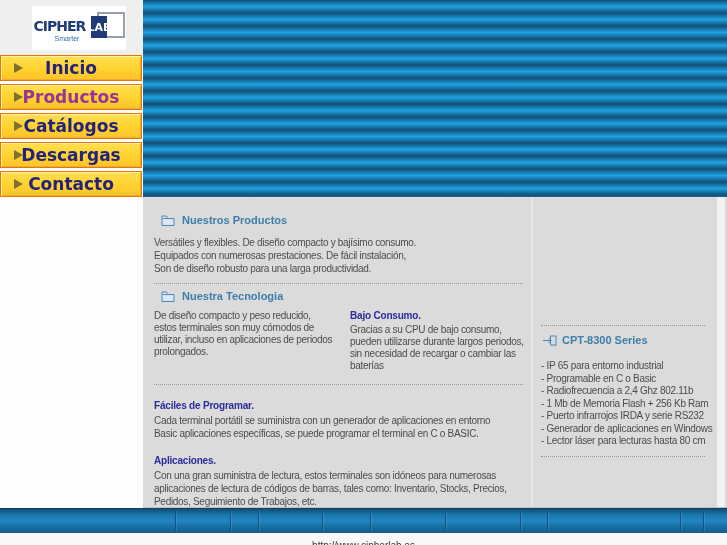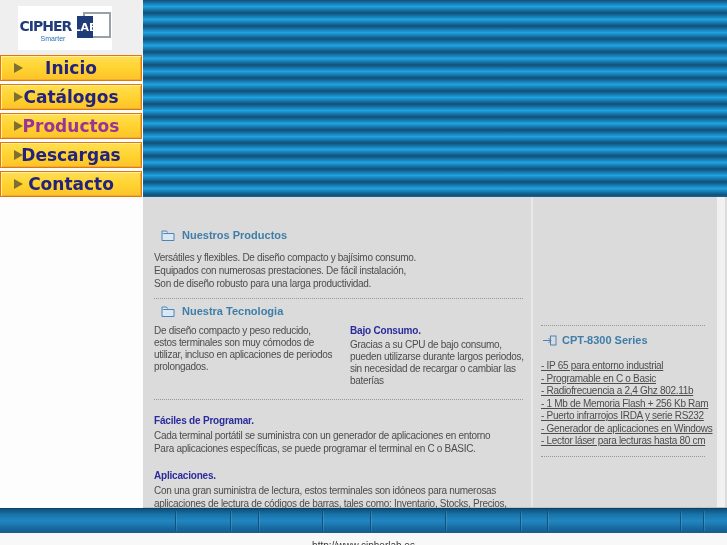--- a/index.html
+++ b/index.html
@@ -2,21 +2,21 @@
 <html><head>
 <meta charset="utf-8">
 <style>
   html,body{margin:0;padding:0;}
   body{width:727px;height:545px;overflow:hidden;background:#fff;
        font-family:"Liberation Sans",sans-serif;}
   .page{position:relative;width:727px;height:545px;background:#fff;}
 
   
   .logo-area{position:absolute;left:0;top:0;width:143px;height:55px;background:#efefef;}
-  .logo-card{position:absolute;left:18px;top:6px;width:94px;height:44px;background:#fff;
+  .logo-card{position:absolute;left:32px;top:6px;width:94px;height:44px;background:#fff;
              display:flex;align-items:center;justify-content:center;gap:5px;cursor:pointer;}
   .logo-left{display:flex;flex-direction:column;align-items:center;margin-top:4px;}
   .logo-cipher{font-weight:bold;font-size:14px;letter-spacing:-1px;color:#1f3c78;
                font-family:"DejaVu Sans",sans-serif;}
   .logo-tagline{font-size:7px;color:#2a6fb0;margin-top:1px;align-self:flex-end;margin-right:6px;}
   .lab-wrap{position:relative;width:34px;height:28px;margin-top:-4px;}
   .lab-shadow{position:absolute;left:7px;top:0px;width:24px;height:22px;border:2px solid #9aa0a8;background:#fff;}
   .lab-box{position:absolute;left:1px;top:4px;width:16px;height:22px;background:#1f3c78;color:#fff;
            display:flex;align-items:center;justify-content:center;font-weight:bold;font-size:11px;
            font-family:"DejaVu Sans",sans-serif;}
@@ -32,37 +32,37 @@
                       inset 0 -1px 0 #efae25, inset -1px 0 0 #efae25;
            display:flex;align-items:center;justify-content:center;}
   .nav-arrow{position:absolute;left:13px;top:7px;width:0;height:0;
              border-left:9px solid #7d7031;border-top:5px solid transparent;border-bottom:5px solid transparent;}
   .nav-label{font-family:"DejaVu Sans",sans-serif;font-weight:bold;font-size:17px;color:#23237e;}
   .nav-btn.visited .nav-label{color:#993399;}
 
   
   .content{position:absolute;left:143px;top:197px;width:584px;height:311px;background:#dbdbdb;
            display:flex;border-bottom:1px solid #c2c2c2;box-sizing:border-box;}
-  .main-col{width:388px;box-sizing:border-box;padding:32px 0 0 6px;
+  .main-col{width:388px;box-sizing:border-box;padding:17px 0 0 6px;
             font-size:10px;letter-spacing:-0.3px;color:#4d4d4d;}
   .sec-head{display:flex;align-items:center;gap:7px;margin-left:12px;
             color:#3e7ea9;font-size:11px;font-weight:bold;letter-spacing:0;}
   .body-lines{margin:10px 0 0 5px;line-height:13px;white-space:nowrap;}
   .dotted{border-top:1px dotted #979797;height:0;margin:8px 8px 6px 5px;}
   .cols{display:flex;gap:16px;margin:8px 0 0 5px;}
   .col{width:180px;line-height:12px;}
   .sub-head{color:#2b2b9e;font-weight:bold;margin-bottom:2px;letter-spacing:-0.2px;}
   .blk-head{color:#2b2b9e;font-weight:bold;margin:15px 0 3px 5px;letter-spacing:-0.2px;}
 
   .aside-col{width:186px;box-sizing:border-box;border-left:2px solid #e8e8e8;
              padding:128px 4px 0 8px;font-size:10px;letter-spacing:-0.3px;color:#4d4d4d;}
   .aside-col .dotted{margin:0 8px 8px 0;}
   .aside-head{display:flex;align-items:center;gap:5px;margin:8px 0 14px 2px;
               color:#3e7ea9;font-size:11px;font-weight:bold;letter-spacing:0;}
-  .feature{line-height:12.5px;white-space:nowrap;text-decoration:underline;}
+  .feature{line-height:12.5px;white-space:nowrap;}
   .aside-col .dotted.bottom{margin-top:8px;}
   .right-strip{width:8px;background:#f1f1f1;}
 
   
   .footer{position:absolute;left:0;top:508px;width:727px;height:25px;
           background:linear-gradient(#0e517c,#1a75ac 25%,#2187c0 50%,#17699e 80%,#135d8d);
           border-top:1px solid #0a4268;box-sizing:border-box;}
   .footer i{position:absolute;top:2px;bottom:2px;width:1px;background:#0e5380;
             box-shadow:1px 0 0 rgba(255,255,255,0.12);}
   .bottom-strip{position:absolute;left:0;top:533px;width:727px;height:12px;background:#f8f8f8;
@@ -89,27 +89,27 @@
       </div>
     </div>
   </div>
   <div class="banner"></div>
 
   <div class="left-col">
     <div class="nav-btn">
       <span class="nav-arrow"></span>
       <span class="nav-label">Inicio</span>
     </div>
+    <div class="nav-btn visited">
+      <span class="nav-arrow"></span>
+      <span class="nav-label">Productos</span>
+    </div>
     <div class="nav-btn">
       <span class="nav-arrow"></span>
       <span class="nav-label">Catálogos</span>
-    </div>
-    <div class="nav-btn visited">
-      <span class="nav-arrow"></span>
-      <span class="nav-label">Productos</span>
     </div>
     <div class="nav-btn">
       <span class="nav-arrow"></span>
       <span class="nav-label">Descargas</span>
     </div>
     <div class="nav-btn">
       <span class="nav-arrow"></span>
       <span class="nav-label">Contacto</span>
     </div>
   </div>
@@ -145,21 +145,21 @@
         <div class="col">
           <div class="sub-head">Bajo Consumo.</div>
           <div>Gracias a su CPU de bajo consumo, pueden utilizarse durante largos periodos, sin necesidad de recargar o cambiar las baterías</div>
         </div>
       </div>
       <div class="dotted" style="margin-top:12px;"></div>
 
       <div class="blk-head">Fáciles de Programar.</div>
       <div class="body-lines" style="margin-top:0;">
         <div>Cada terminal portátil se suministra con un generador de aplicaciones en entorno</div>
-        <div>Para aplicaciones específicas, se puede programar el terminal en C o BASIC.</div>
+        <div>Basic aplicaciones específicas, se puede programar el terminal en C o BASIC.</div>
       </div>
 
       <div class="blk-head">Aplicaciones.</div>
       <div class="body-lines" style="margin-top:0;">
         <div>Con una gran suministra de lectura, estos terminales son idóneos para numerosas</div>
         <div>aplicaciones de lectura de códigos de barras, tales como: Inventario, Stocks, Precios,</div>
         <div>Pedidos, Seguimiento de Trabajos, etc.</div>
       </div>
     </div>
 

